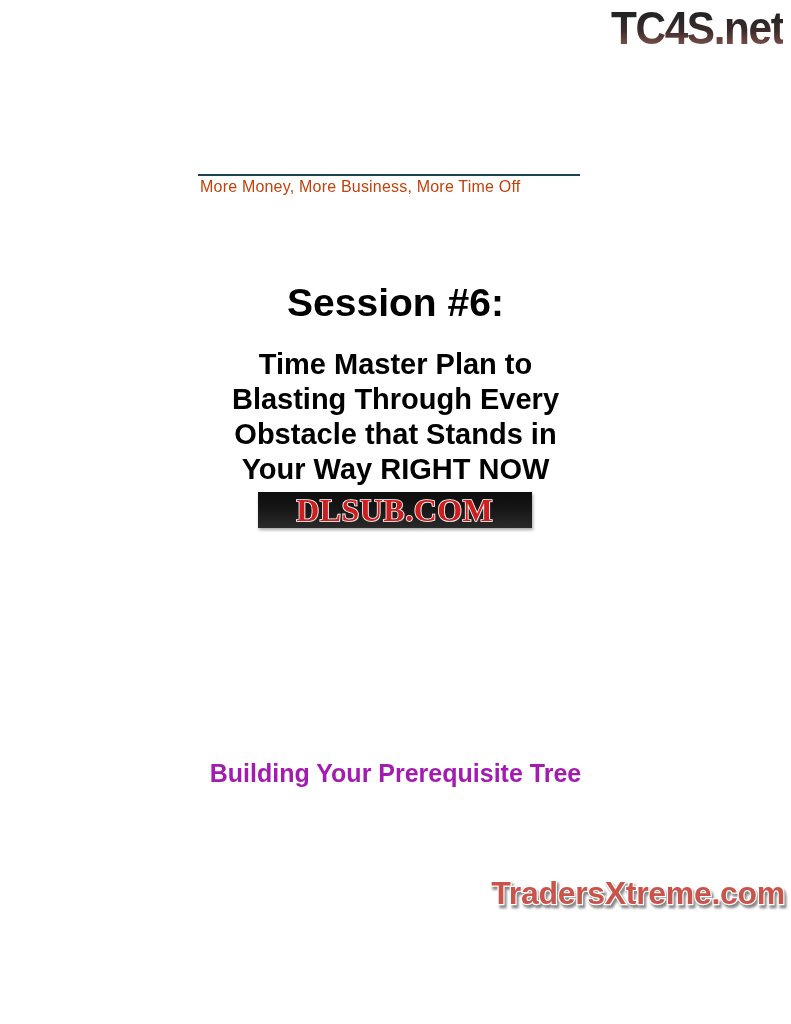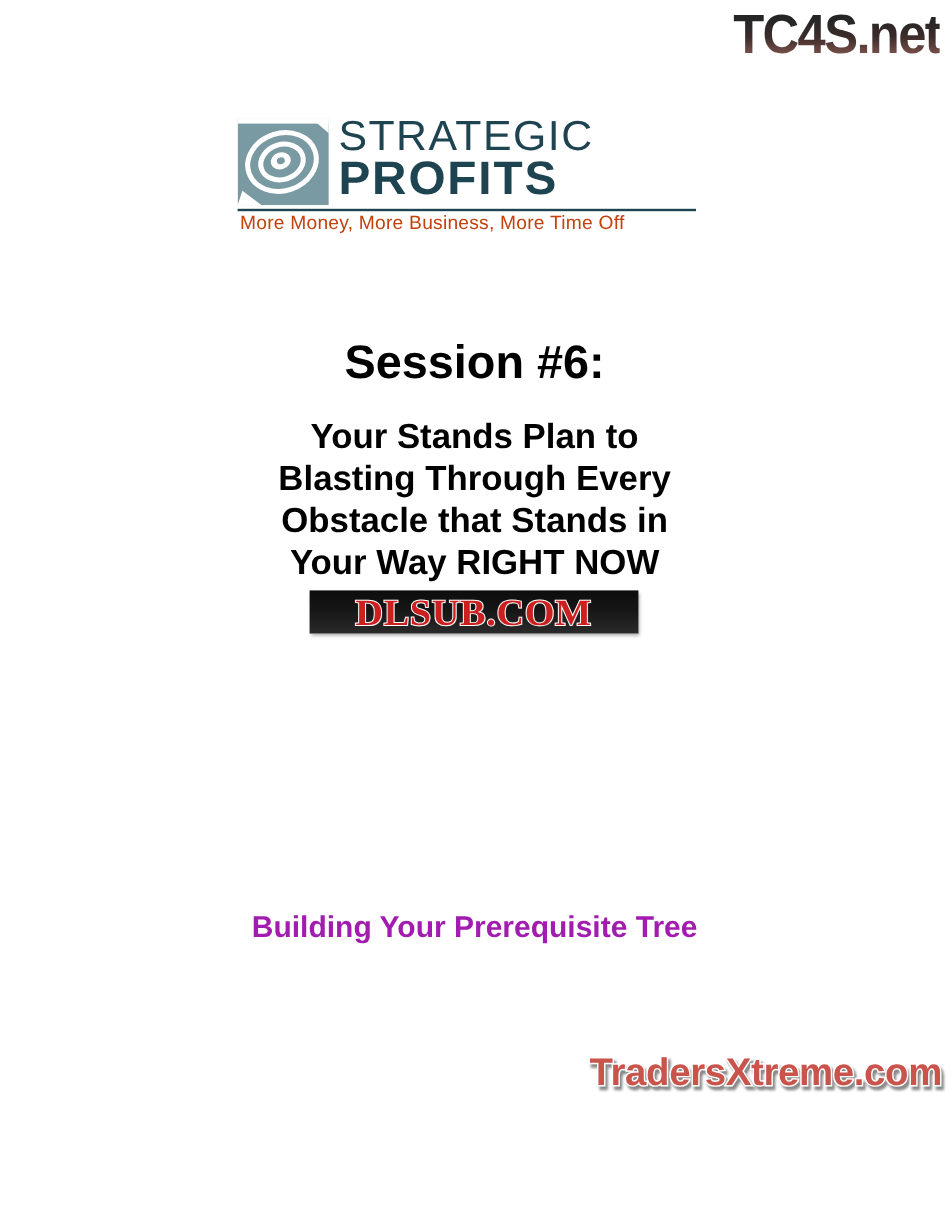--- a/index.html
+++ b/index.html
@@ -206,52 +206,30 @@
 </style>
 </head>
 <body>
 
 <div class="page">
 
   <div class="wm-tc4s">TC4S.net</div>
 
   <div class="logo">
 
-    <div class="logo-row">
-
-      <div class="logo-mark">
-        <svg width="76" height="72" viewBox="0 0 76 72" xmlns="http://www.w3.org/2000/svg">
-          <rect x="0" y="0" width="76" height="72" fill="#7a9aa3"></rect>
-          <g fill="none" stroke="#ffffff" stroke-width="4.2">
-            <ellipse cx="37" cy="36" rx="29" ry="24" transform="rotate(-18 37 36)"></ellipse>
-            <ellipse cx="37" cy="36" rx="18" ry="14.5" transform="rotate(-18 37 36)"></ellipse>
-          </g>
-          <ellipse cx="36" cy="35" rx="8.5" ry="7" transform="rotate(-18 36 35)" fill="#ffffff"></ellipse>
-          <ellipse cx="36" cy="35" rx="3.4" ry="2.8" transform="rotate(-18 36 35)" fill="#7a9aa3"></ellipse>
-          <path d="M4 60 L20 72 L0 72 Z" fill="#ffffff"></path>
-          <path d="M62 0 L76 0 L76 12 Z" fill="#ffffff"></path>
-          <rect x="0" y="0" width="76" height="4" fill="#ffffff"></rect>
-        </svg>
-      </div>
-
-      <div class="logo-words">
-        <div class="logo-strategic">STRATEGIC</div>
-        <div class="logo-profits">PROFITS</div>
-      </div>
-    </div>
 
     <div class="logo-rule"></div>
 
     <div class="logo-tagline">More Money, More Business, More Time Off</div>
   </div>
 
   <div class="session-line">Session #6:</div>
 
   <div class="headline">
-    <span class="hl-line">Your Stands Plan to</span>
+    <span class="hl-line">Time Master Plan to</span>
     <span class="hl-line">Blasting Through Every</span>
     <span class="hl-line">Obstacle that Stands in</span>
     <span class="hl-line">Your Way RIGHT NOW</span>
   </div>
 
   <div class="wm-dlsub">
     <span class="wm-dlsub-text">DLSUB.COM</span>
   </div>
 
   <div class="subheading">Building Your Prerequisite Tree</div>

